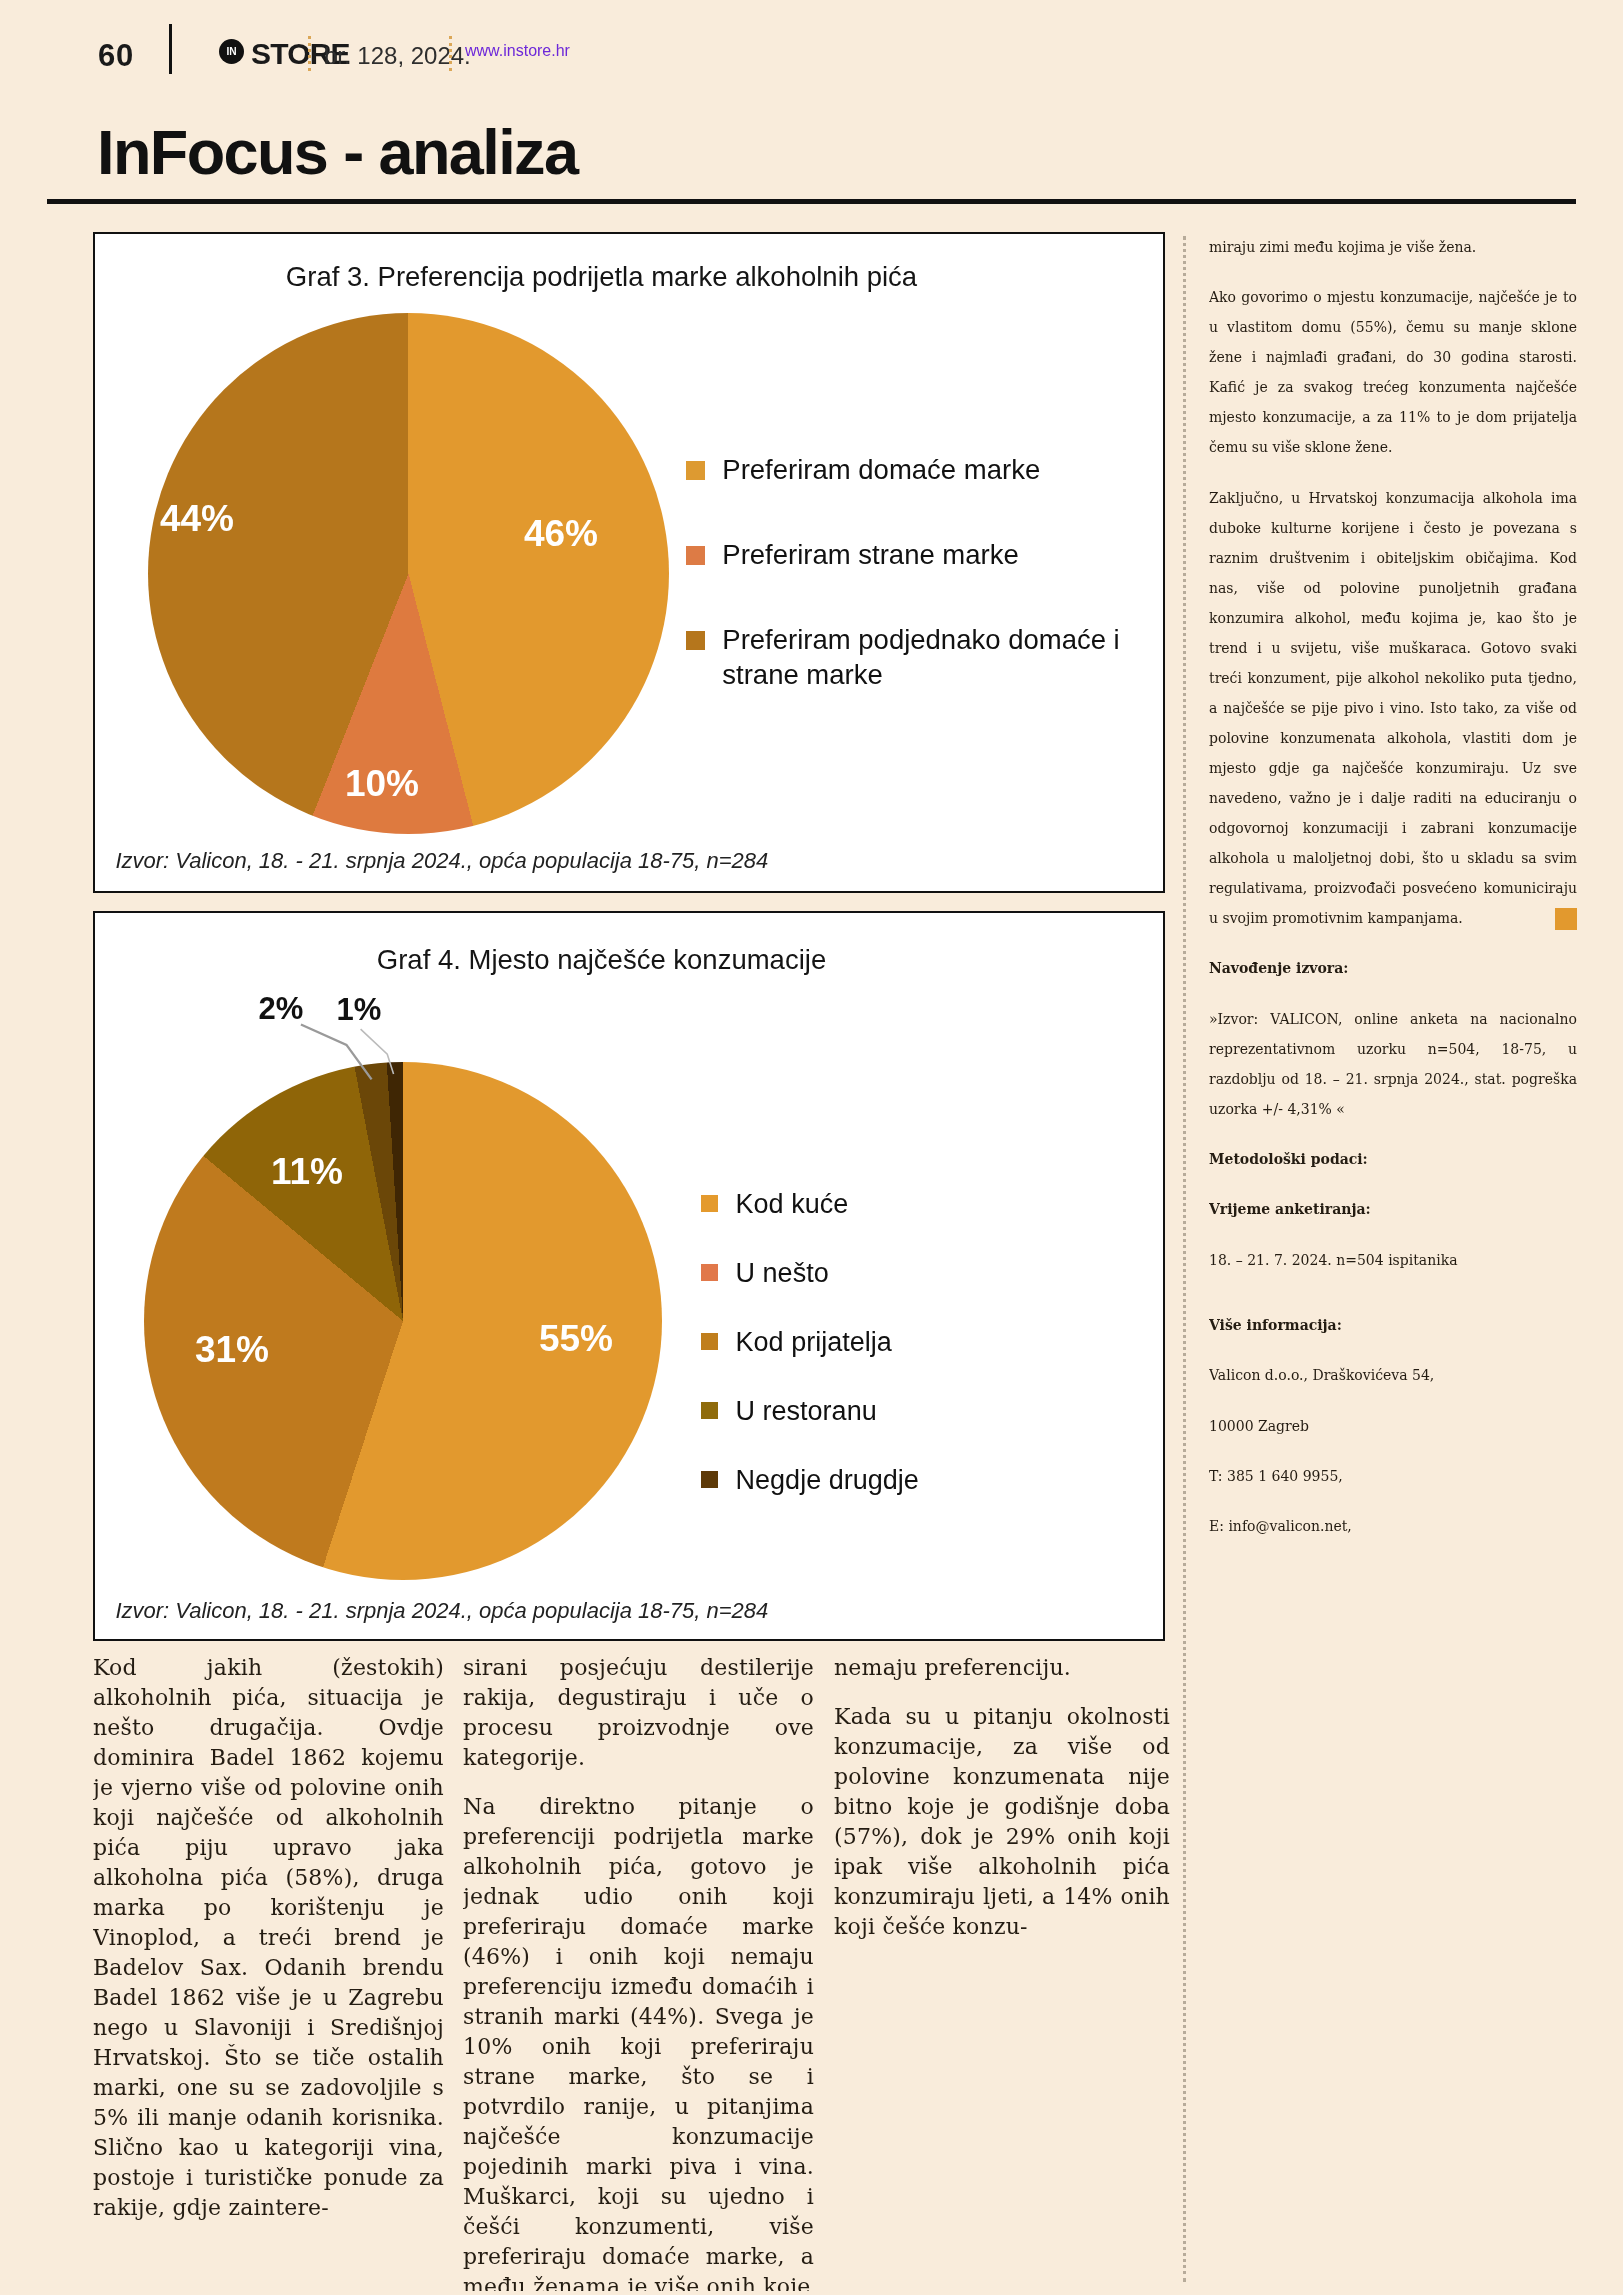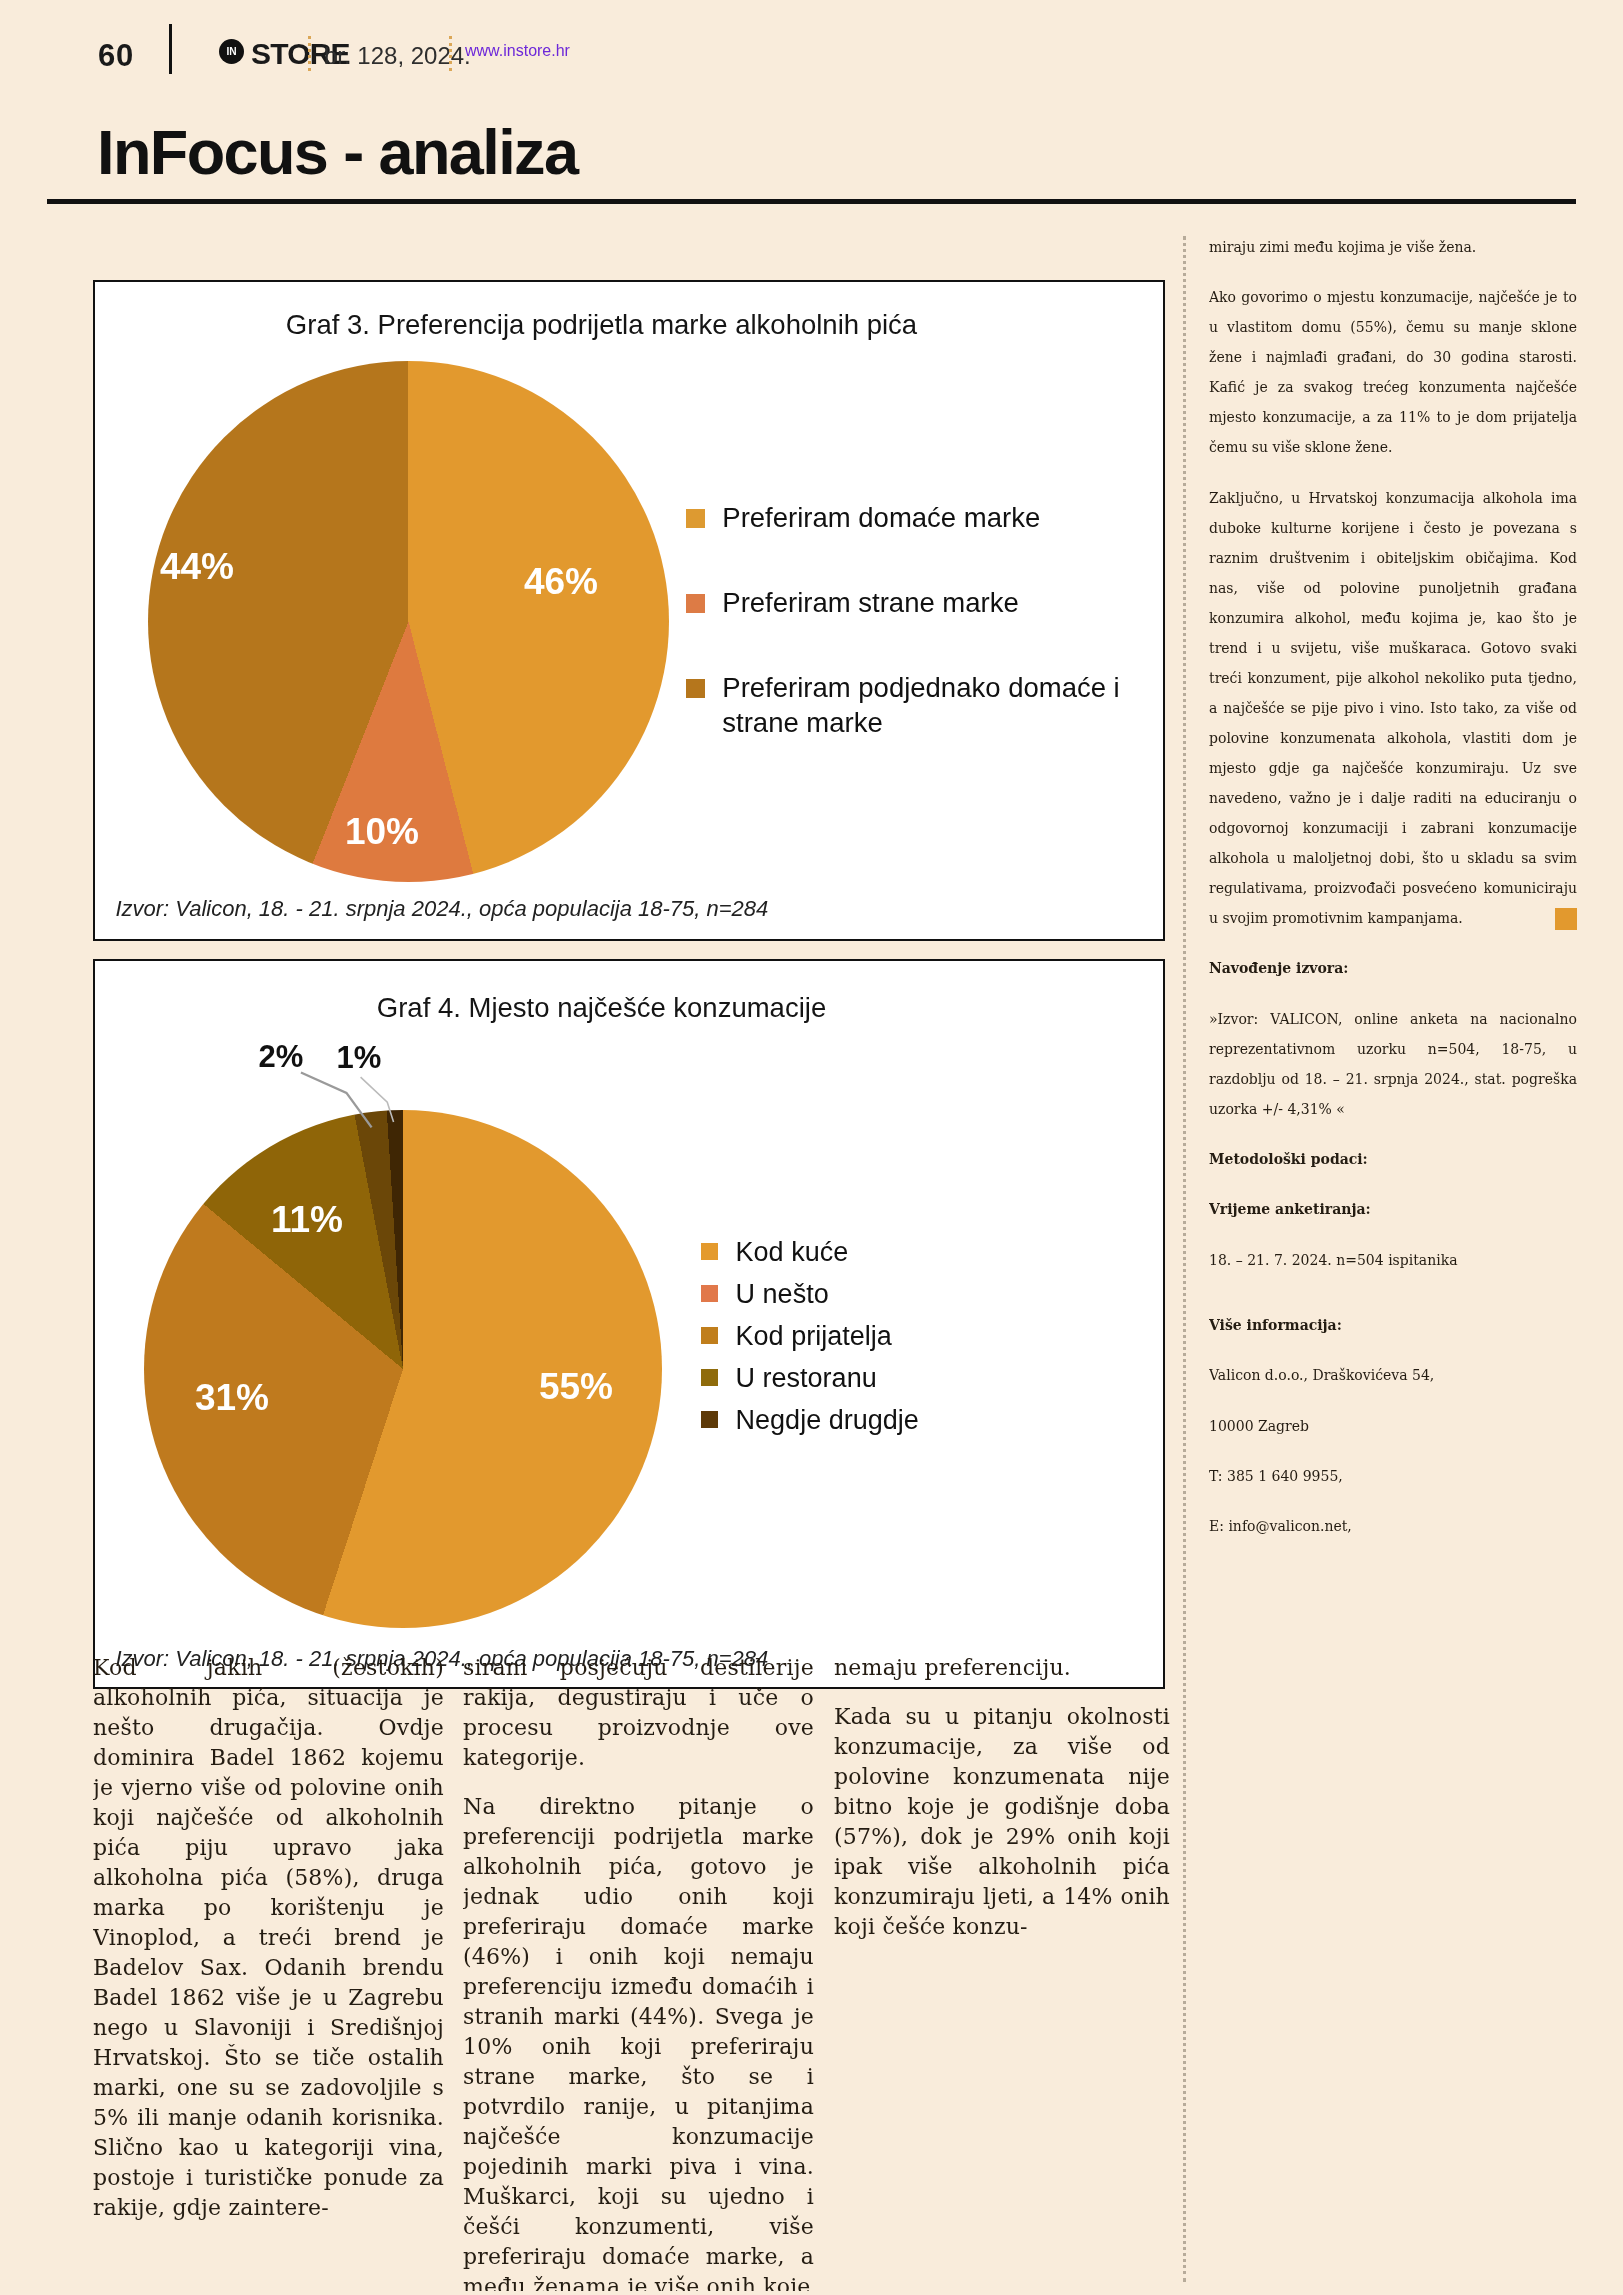--- a/index.html
+++ b/index.html
@@ -16,34 +16,34 @@
   .hsep{position:absolute;top:36px;width:0;height:35px;border-left:3.1px dotted #dba757;}
   .hsep1{left:308px;} .hsep2{left:449px;}
   .issue{position:absolute;left:324px;top:42px;font-size:24px;color:#2e2e2e;}
   .site{position:absolute;left:465px;top:42px;font-size:16px;color:#6d28d9;}
 
   .section-title{position:absolute;left:97px;top:116px;font-size:63px;font-weight:bold;
                  letter-spacing:-1.6px;color:#111;}
   .title-rule{position:absolute;left:47px;width:1529px;top:199px;height:4.7px;background:#111;}
 
   
-  .chart-box{position:absolute;left:93px;width:1072px;background:#fff;border:2.4px solid #111;box-sizing:border-box;margin-top:48px;}
+  .chart-box{position:absolute;left:93px;width:1072px;background:#fff;border:2.4px solid #111;box-sizing:border-box;}
   .box1{top:232px;height:661px;}
   .box2{top:911px;height:730px;}
   .chart-title{position:absolute;left:94px;width:825px;top:27px;text-align:center;
                font-size:27.5px;font-weight:500;color:#151515;}
   .box2 .chart-title{top:31px;}
   .pie{position:absolute;border-radius:50%;}
   .pie1{left:53px;top:79px;width:521px;height:521px;}
   .pie2{left:49px;top:149px;width:518px;height:518px;}
   .pct{position:absolute;transform:translate(-50%,-50%);font-size:37px;font-weight:bold;color:#fff;white-space:nowrap;}
   .pct-out{position:absolute;transform:translate(-50%,-50%);font-size:31px;font-weight:bold;color:#111;white-space:nowrap;}
   .legend{position:absolute;display:flex;flex-direction:column;}
   .legend1{left:591px;top:218px;width:440px;gap:50px;}
-  .legend2{left:606px;top:275px;width:408px;gap:9px;}
+  .legend2{left:606px;top:275px;width:408px;gap:36px;}
   .lrow{display:flex;align-items:flex-start;}
   .lswatch{flex:0 0 auto;width:19px;height:19px;margin-top:8.6px;margin-right:17.3px;}
   .llabel{font-size:27.5px;line-height:35px;color:#111;}
   .legend2 .lswatch{width:17.3px;height:17.3px;margin-top:7px;}
   .legend2 .llabel{font-size:27px;line-height:33px;}
   .chart-src{position:absolute;left:20.4px;font-style:italic;font-size:22px;color:#222;}
   .box1 .chart-src{top:614px;} .box2 .chart-src{top:685px;}
   .leader-svg{position:absolute;left:0;top:0;pointer-events:none;}
 
   

